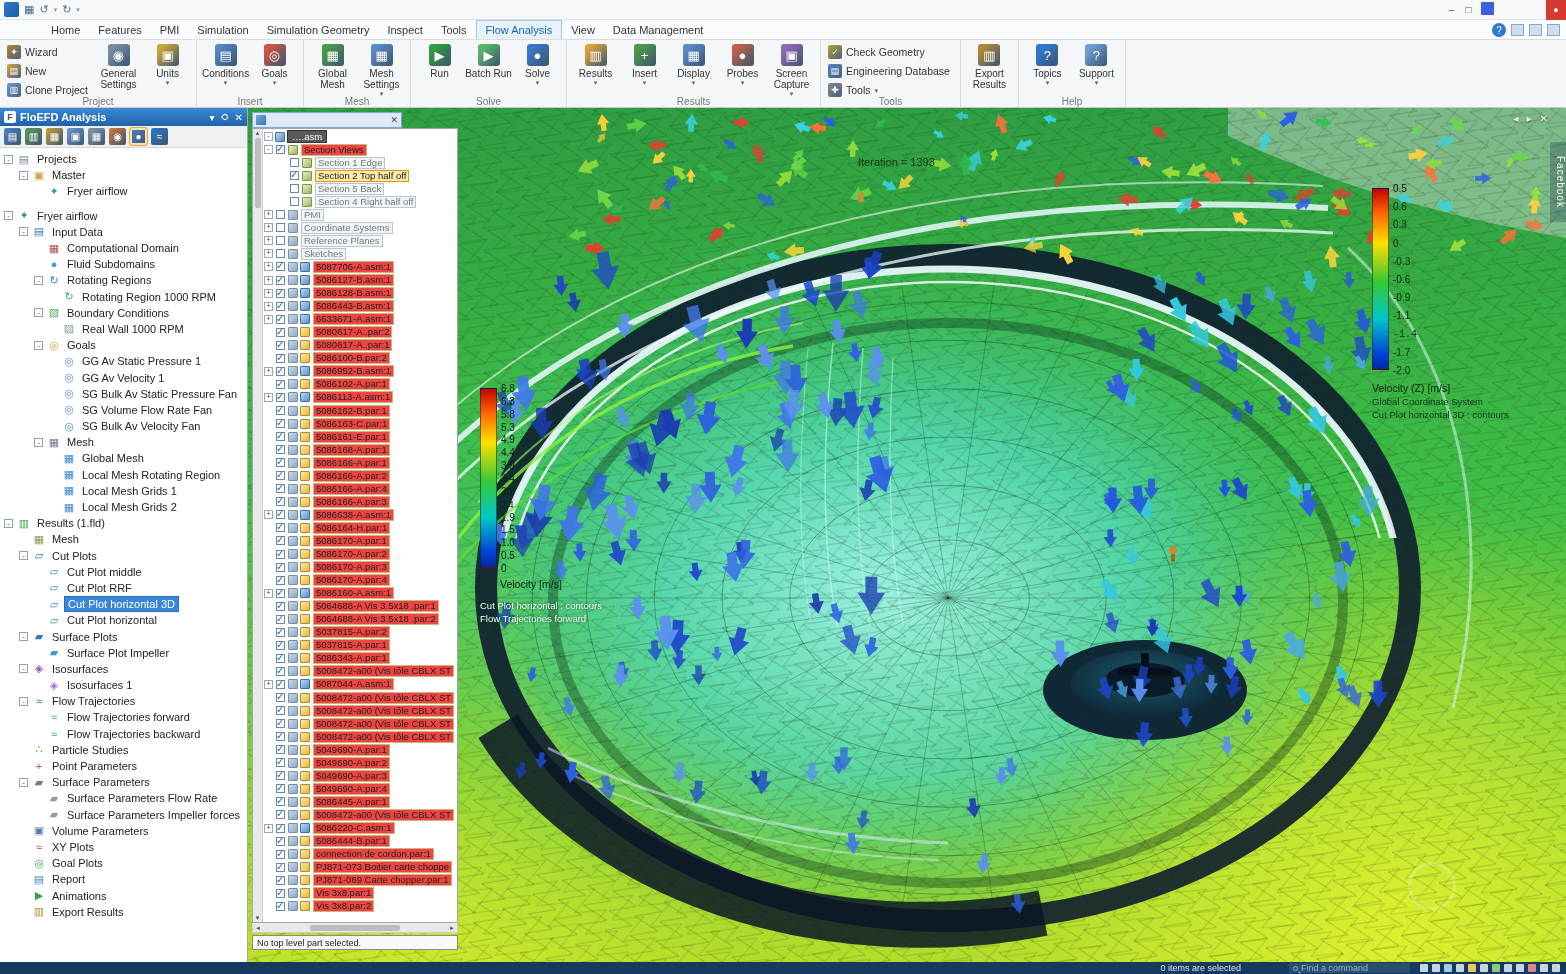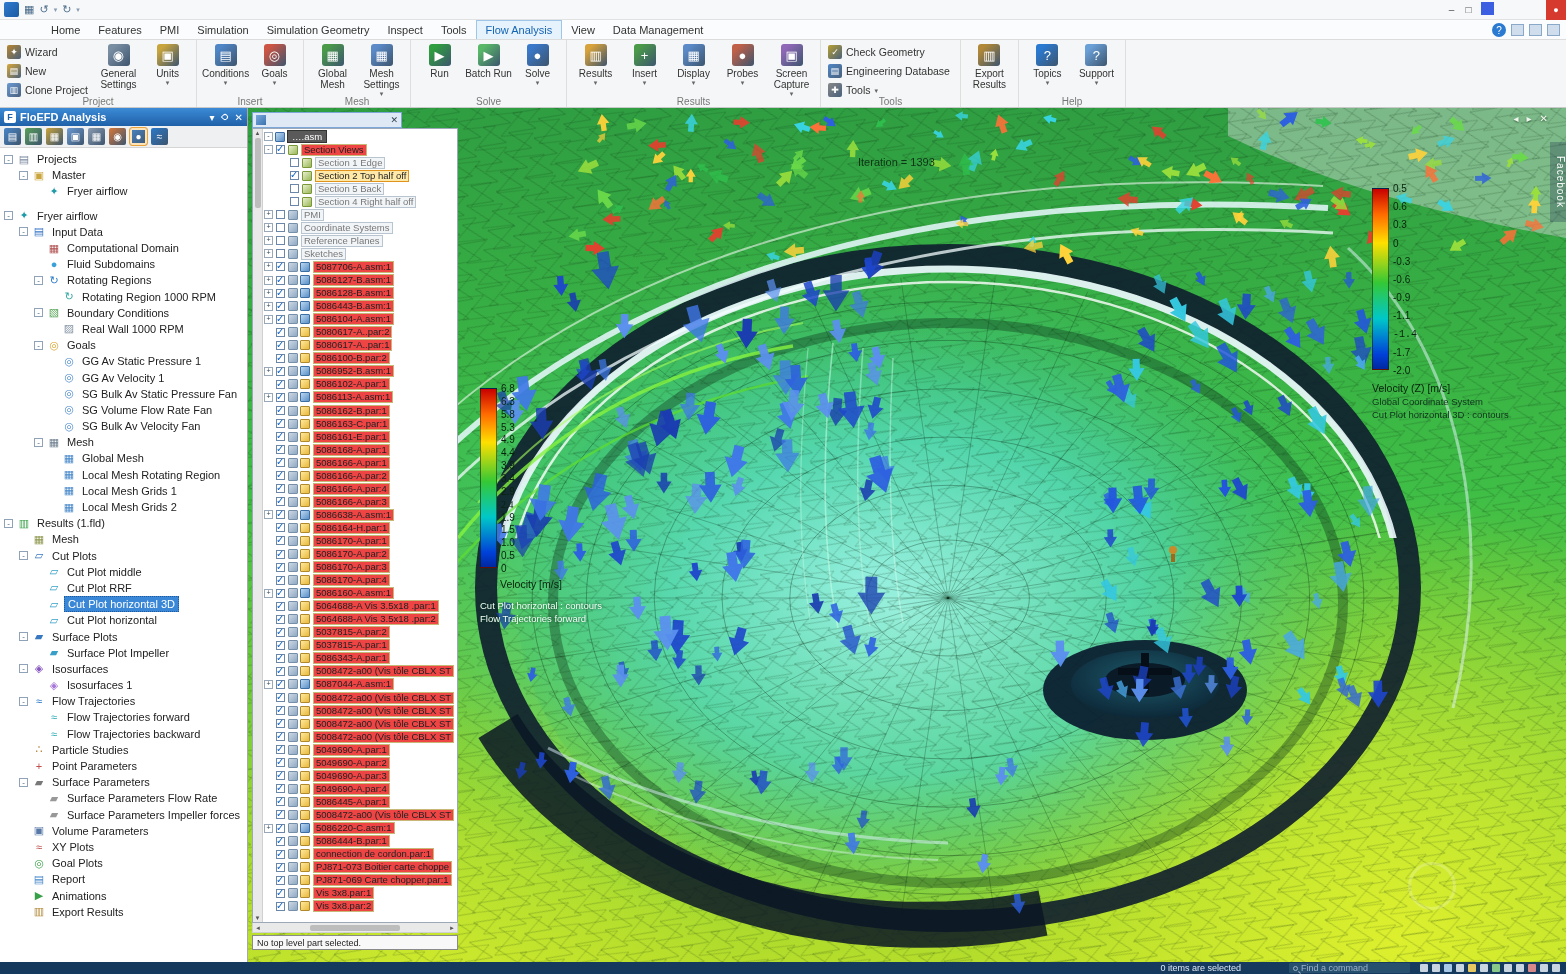--- a/index.html
+++ b/index.html
@@ -1132,21 +1132,21 @@
             <span class="a-chk on"></span>
             <span class="chip ref"></span>
             <span class="chip asm"></span>
             <span class="a-lbl">5086443-B.asm:1</span>
           </div>
           <div class="a-row">
             <span class="a-exp">+</span>
             <span class="a-chk on"></span>
             <span class="chip ref"></span>
             <span class="chip asm"></span>
-            <span class="a-lbl">5086104-A.asm:1</span>
+            <span class="a-lbl">6633671-A.asm:1</span>
           </div>
           <div class="a-row">
             <span class="a-spc"></span>
             <span class="a-chk on"></span>
             <span class="chip ref"></span>
             <span class="chip doc"></span>
             <span class="a-lbl">5080617-A..par:2</span>
           </div>
           <div class="a-row">
             <span class="a-spc"></span>

